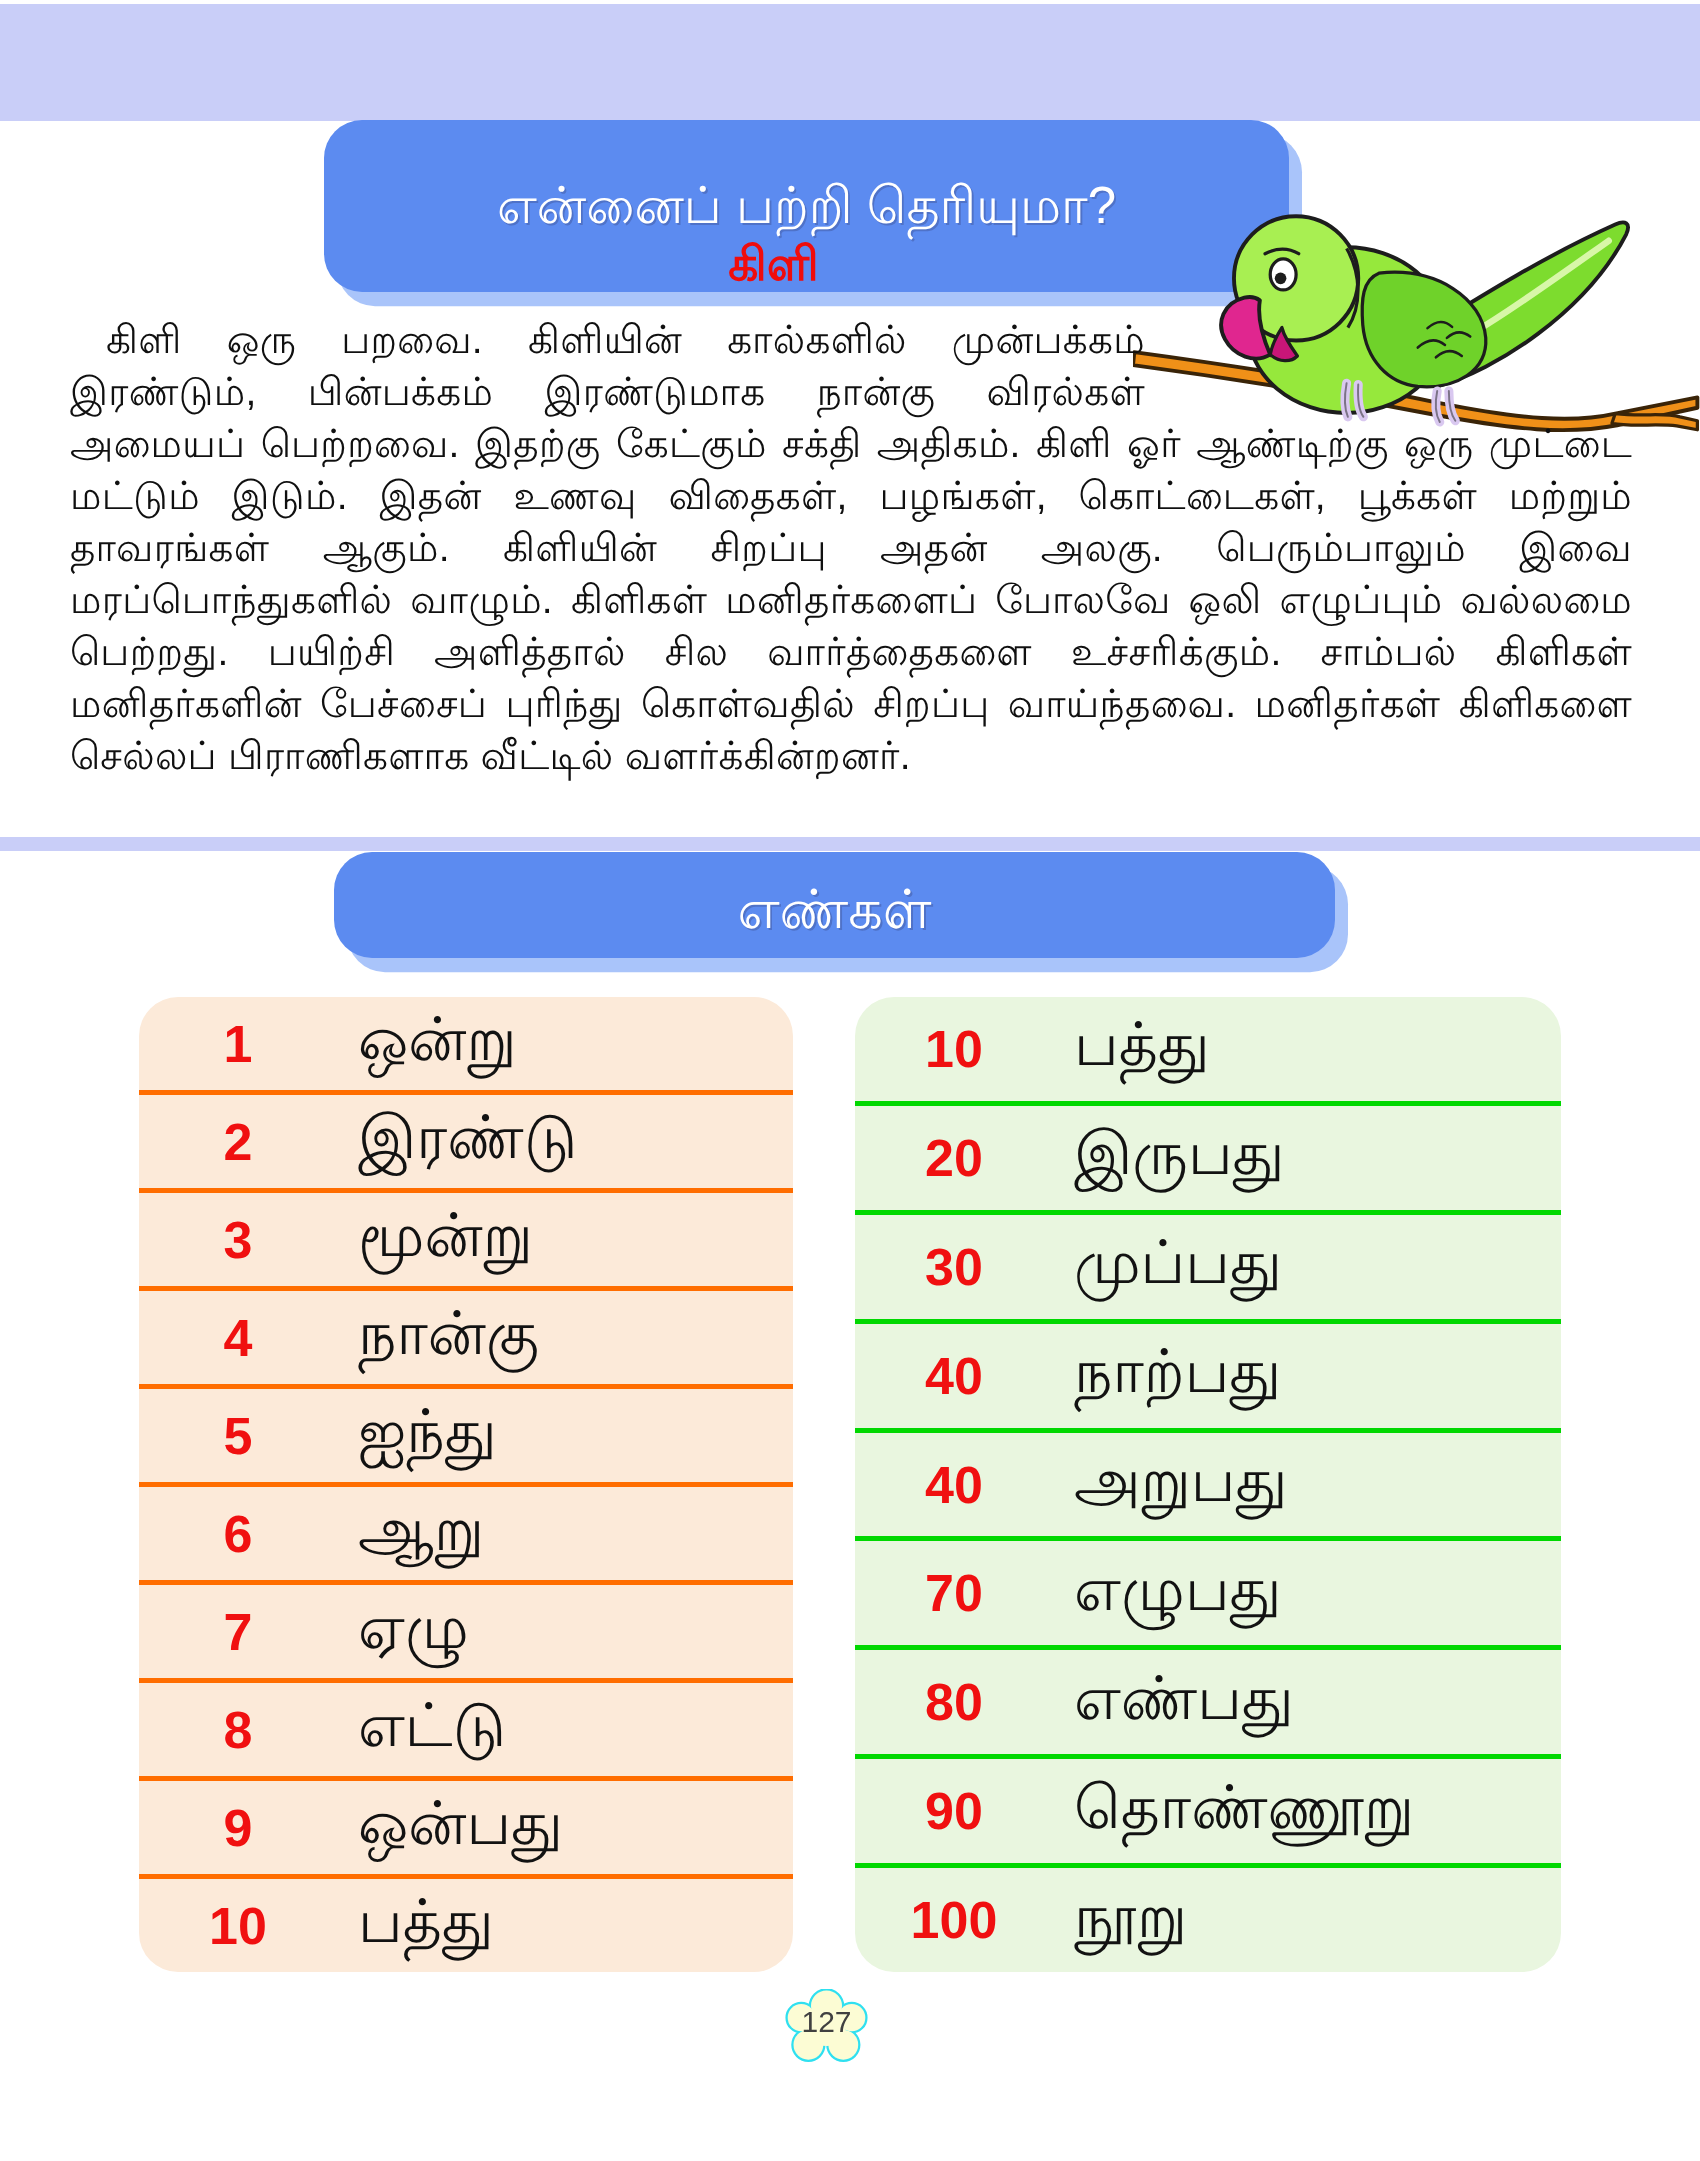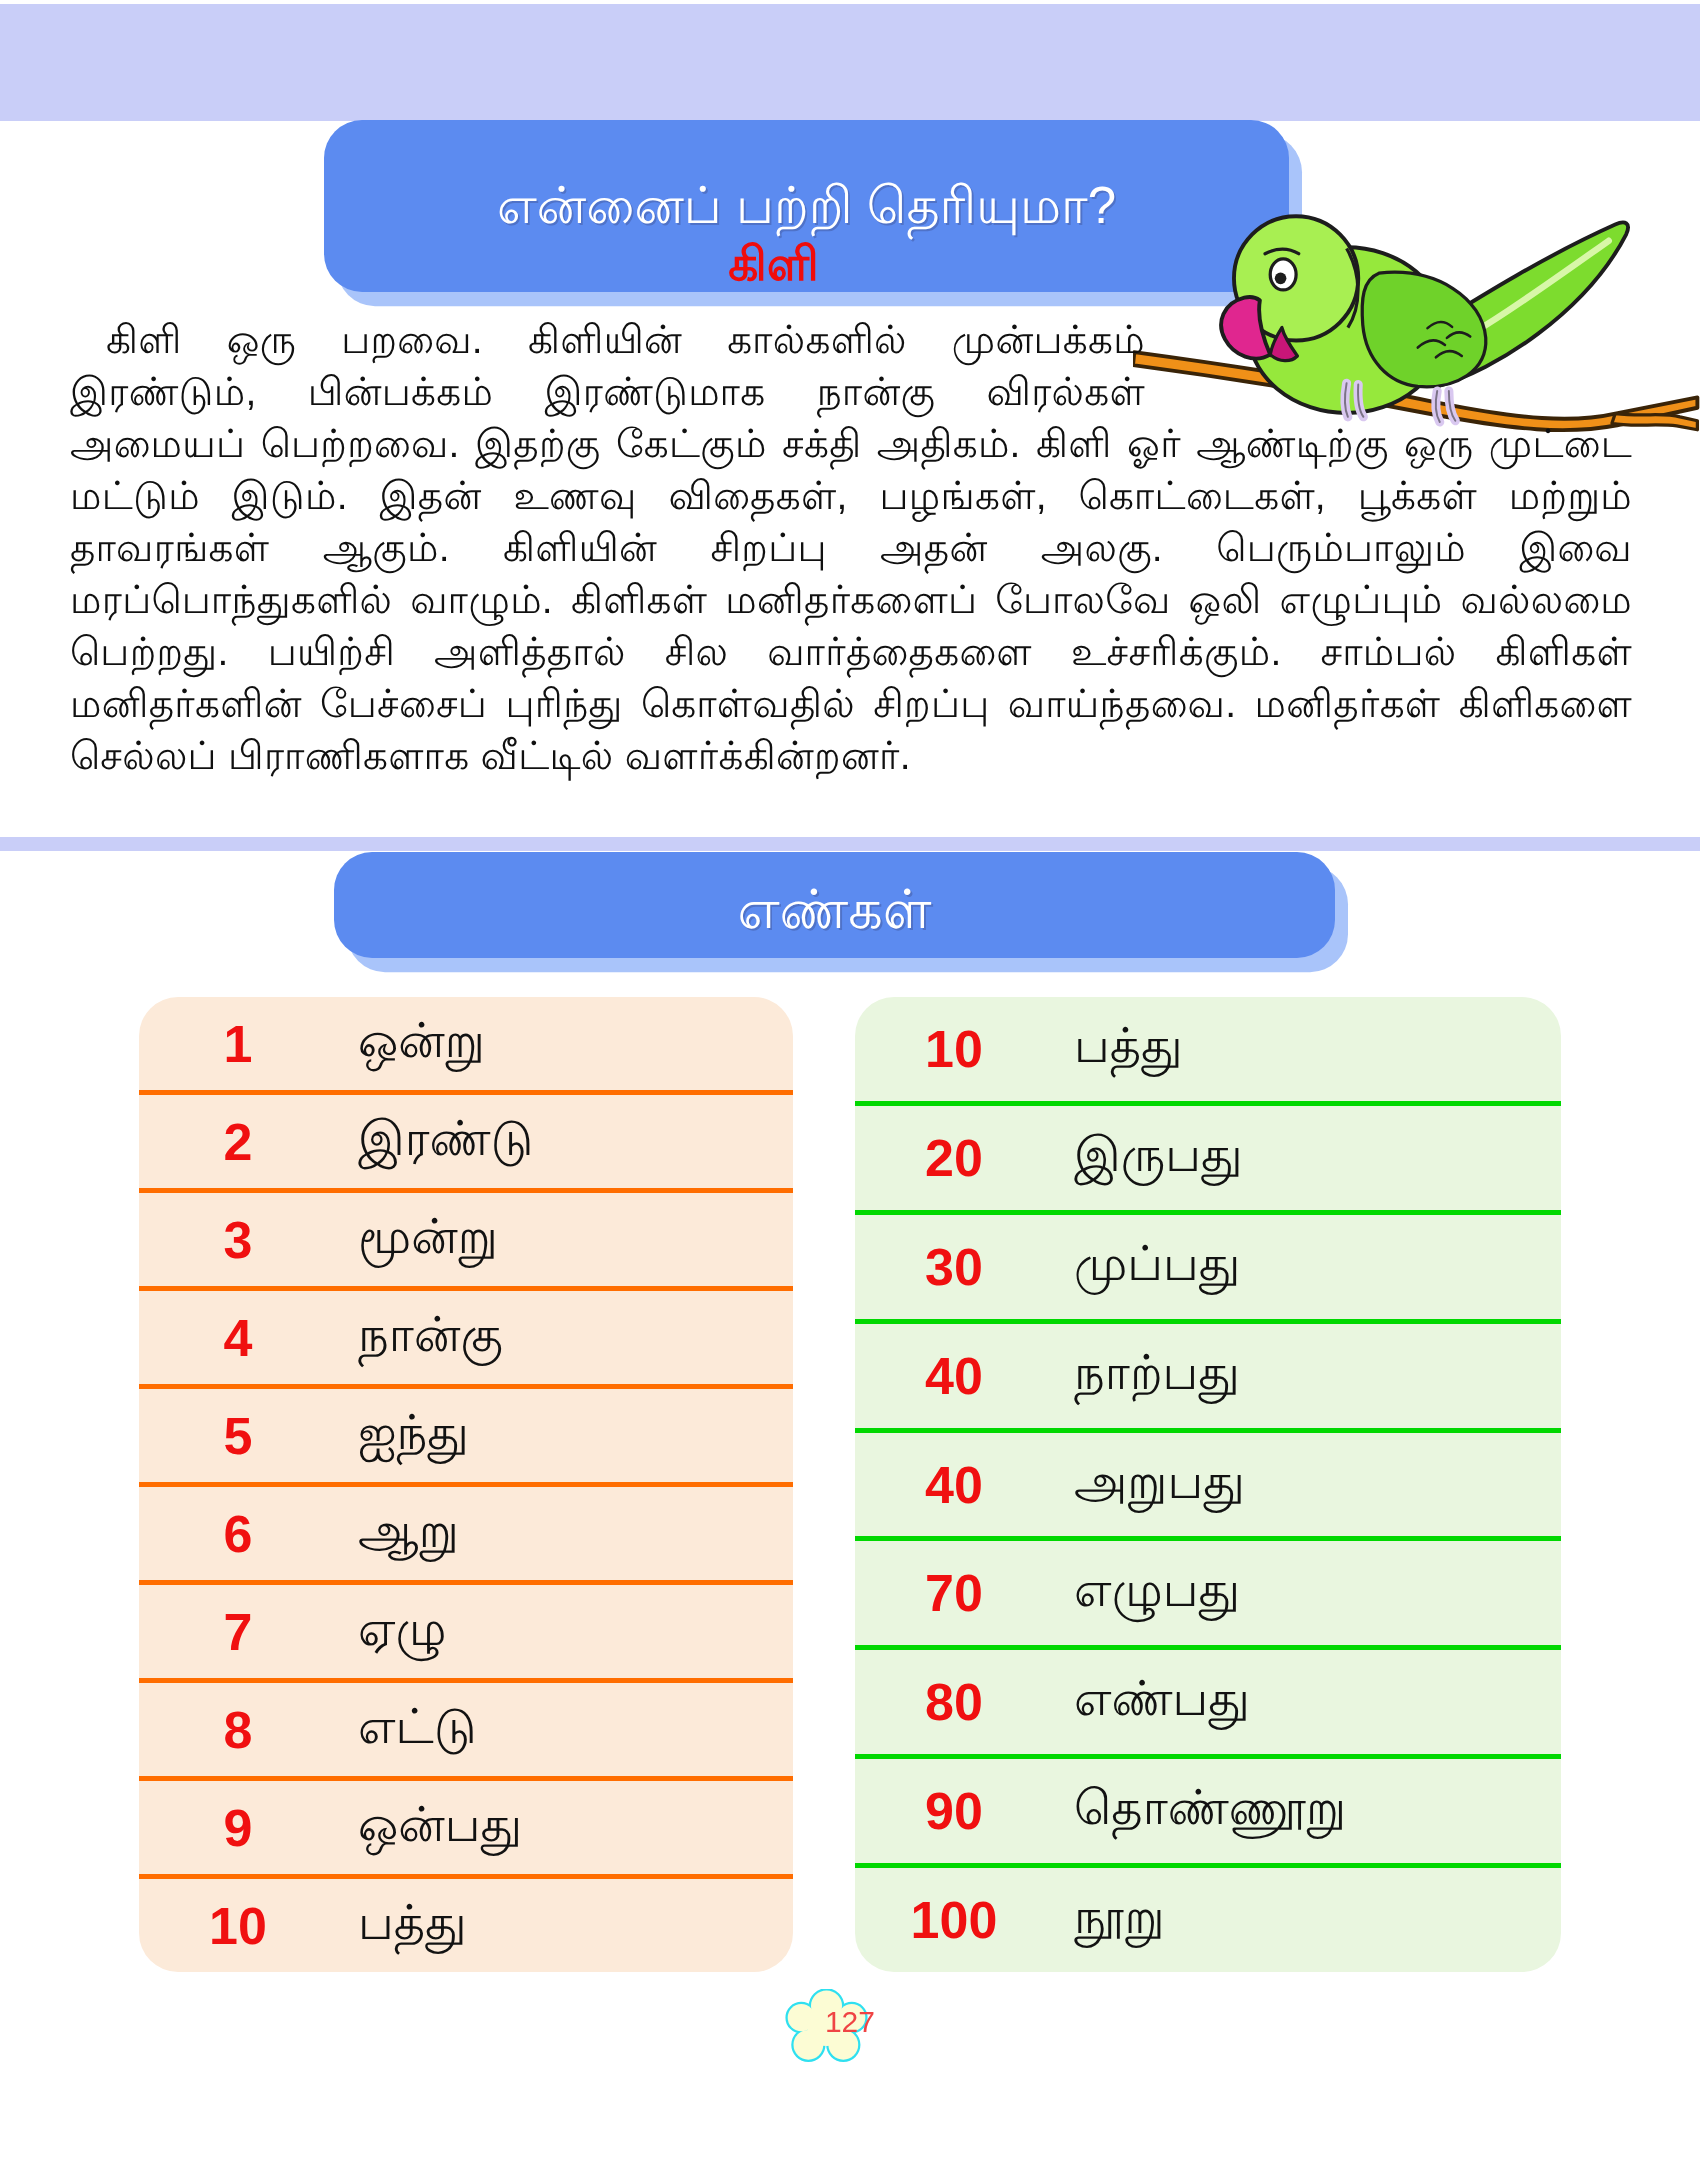--- a/index.html
+++ b/index.html
@@ -42,27 +42,27 @@
   .table-ones{left:139px;width:654px;background:#fcead9;}
   .table-tens{left:855px;width:706px;background:#e9f6df;}
   .num-row{flex:1;display:flex;align-items:center;}
   .table-ones .num-row{border-bottom:5.2px solid #ff6d00;}
   .table-tens .num-row{border-bottom:5.8px solid #00d800;}
   .num-table .num-row:last-child{border-bottom:none;}
   .cell-num{
     width:136px;margin-left:31px;text-align:center;
     font-size:52px;font-weight:bold;color:#f01010;
   }
-  .cell-word{margin-left:52px;font-size:48px;color:#121212;}
+  .cell-word{margin-left:52px;font-size:60px;color:#121212;}
   
   .page-badge{position:absolute;left:778px;top:1989px;width:97px;height:78px;}
   .page-badge svg{width:100%;height:100%;}
   .badge-num{
-    position:absolute;left:0;top:15.5px;width:100%;text-align:right;
-    font-size:30px;color:#ef4444;
+    position:absolute;left:0;top:15.5px;width:100%;text-align:center;
+    font-size:30px;color:#404040;
   }
 </style>
 </head>
 <body>
 
 <div class="band band1"></div>
 <div class="band band2"></div>
 
 <div class="banner banner1">
   <span>என்னைப் பற்றி தெரியுமா?</span>

